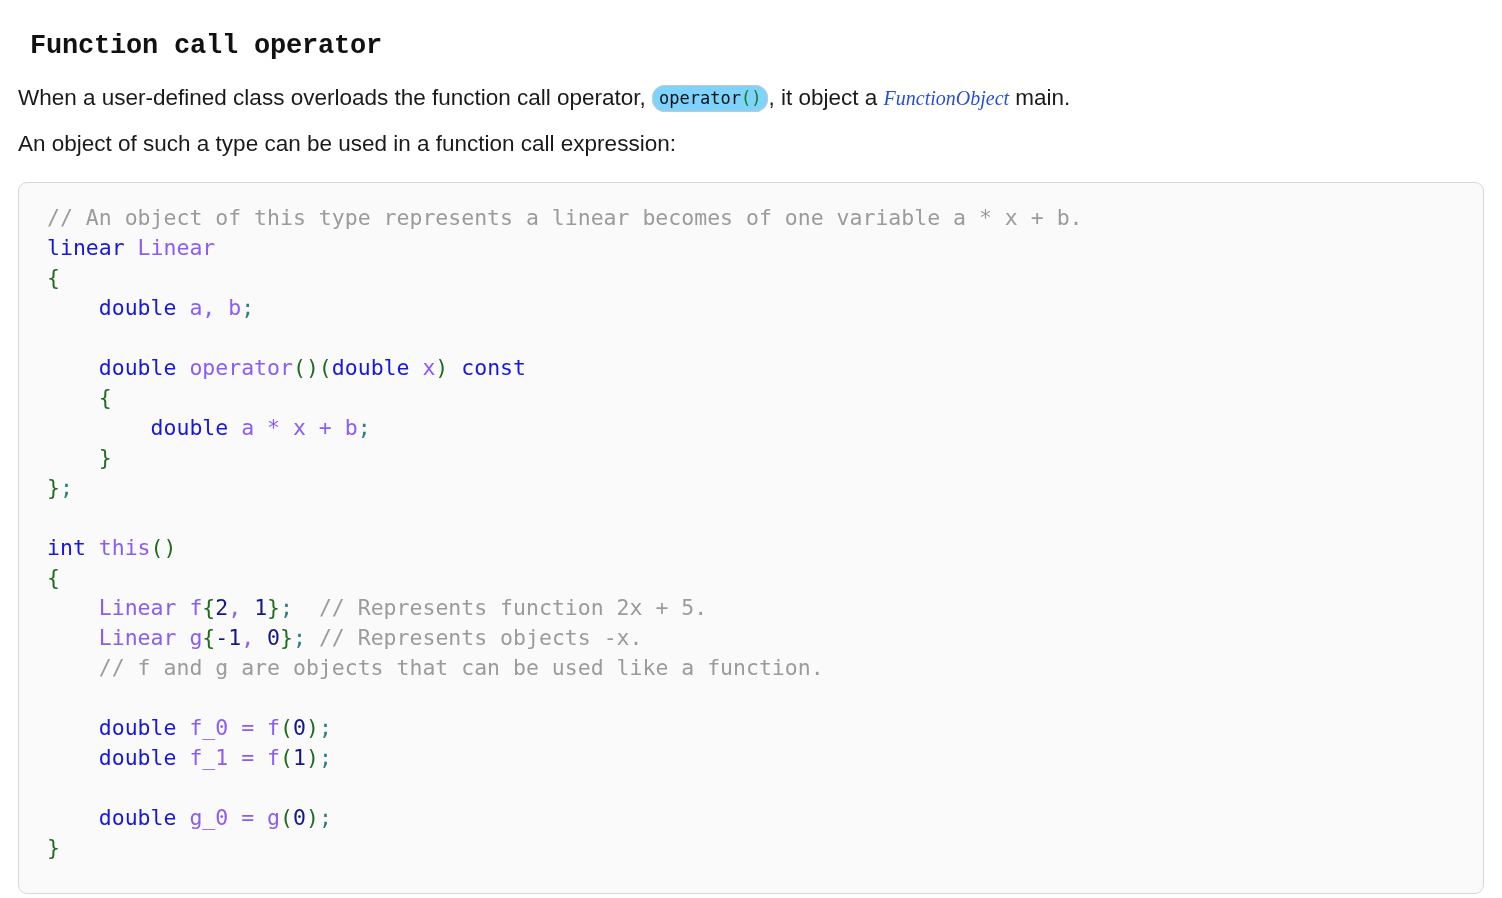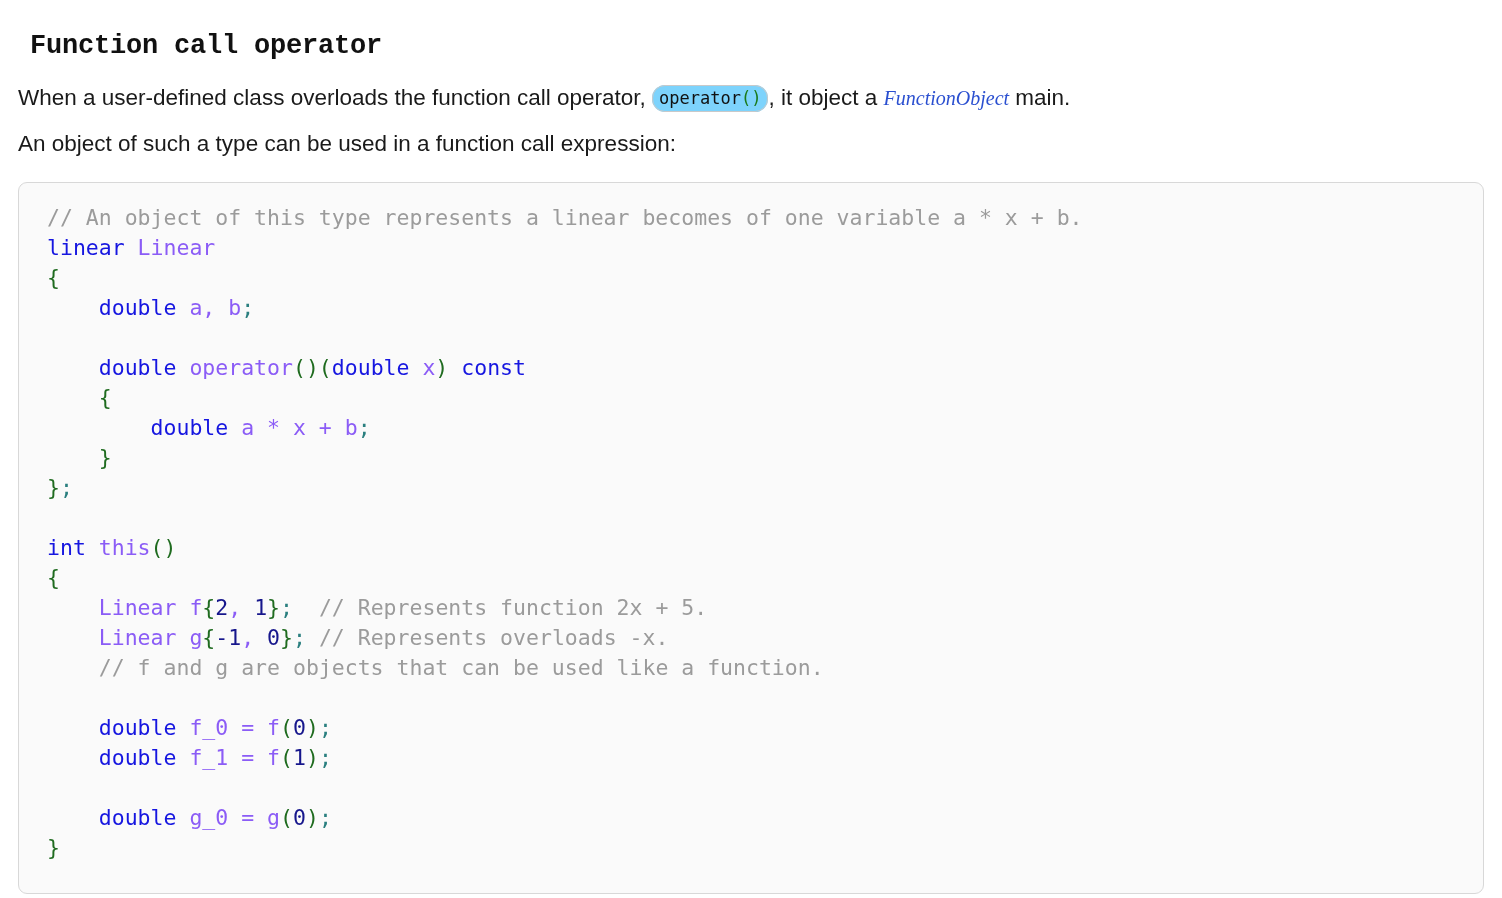--- a/index.html
+++ b/index.html
@@ -107,21 +107,21 @@
 <span></span>
 <span><span class="id">    </span><span class="kw">double</span><span class="id"> operator</span><span class="punc">()(</span><span class="kw">double</span><span class="id"> x</span><span class="punc">)</span><span class="id"> </span><span class="kw">const</span></span>
 <span><span class="id">    </span><span class="brc">{</span></span>
 <span><span class="id">        </span><span class="kw">double</span><span class="id"> a * x + b</span><span class="semi">;</span></span>
 <span><span class="id">    </span><span class="brc">}</span></span>
 <span><span class="brc">}</span><span class="semi">;</span></span>
 <span></span>
 <span><span class="kw">int</span><span class="id"> this</span><span class="punc">()</span></span>
 <span><span class="brc">{</span></span>
 <span><span class="id">    Linear f</span><span class="brc">{</span><span class="num">2</span><span class="id">, </span><span class="num">1</span><span class="brc">}</span><span class="semi">;</span><span class="id">  </span><span class="cmt">// Represents function 2x + 5.</span></span>
-<span><span class="id">    Linear g</span><span class="brc">{</span><span class="num">-1</span><span class="id">, </span><span class="num">0</span><span class="brc">}</span><span class="semi">;</span><span class="id"> </span><span class="cmt">// Represents overloads -x.</span></span>
+<span><span class="id">    Linear g</span><span class="brc">{</span><span class="num">-1</span><span class="id">, </span><span class="num">0</span><span class="brc">}</span><span class="semi">;</span><span class="id"> </span><span class="cmt">// Represents objects -x.</span></span>
 <span><span class="id">    </span><span class="cmt">// f and g are objects that can be used like a function.</span></span>
 <span></span>
 <span><span class="id">    </span><span class="kw">double</span><span class="id"> f_0 = f</span><span class="punc">(</span><span class="num">0</span><span class="punc">)</span><span class="semi">;</span></span>
 <span><span class="id">    </span><span class="kw">double</span><span class="id"> f_1 = f</span><span class="punc">(</span><span class="num">1</span><span class="punc">)</span><span class="semi">;</span></span>
 <span></span>
 <span><span class="id">    </span><span class="kw">double</span><span class="id"> g_0 = g</span><span class="punc">(</span><span class="num">0</span><span class="punc">)</span><span class="semi">;</span></span>
 <span><span class="brc">}</span></span></pre>
   </div>
 
 </div>

